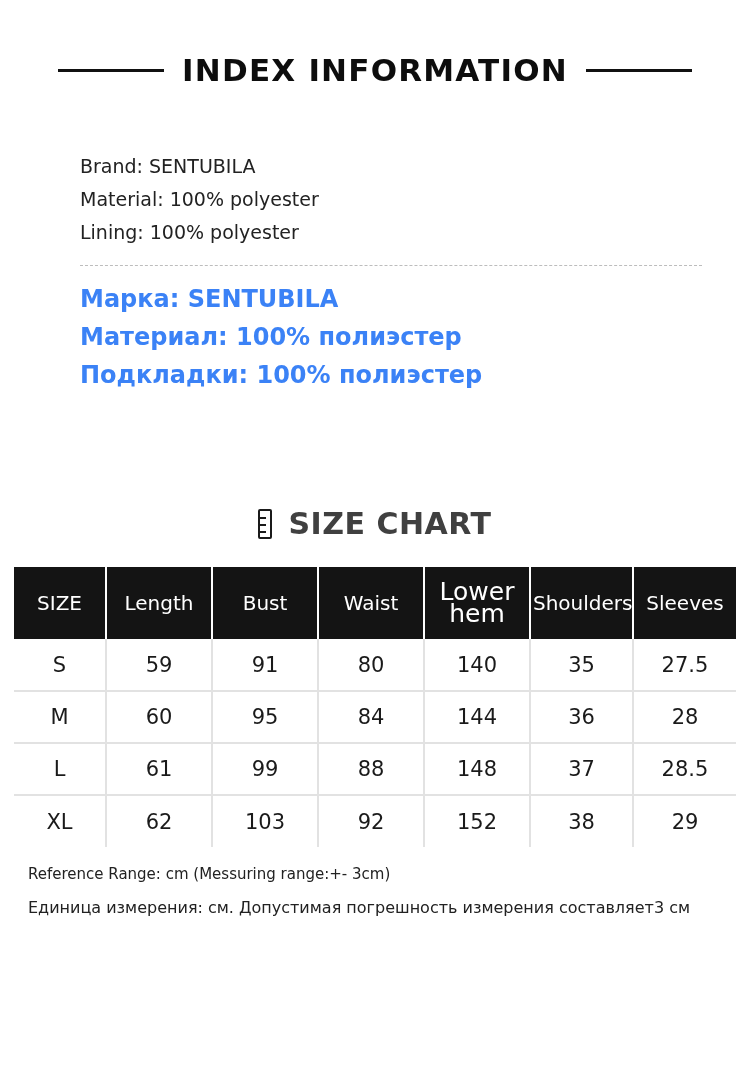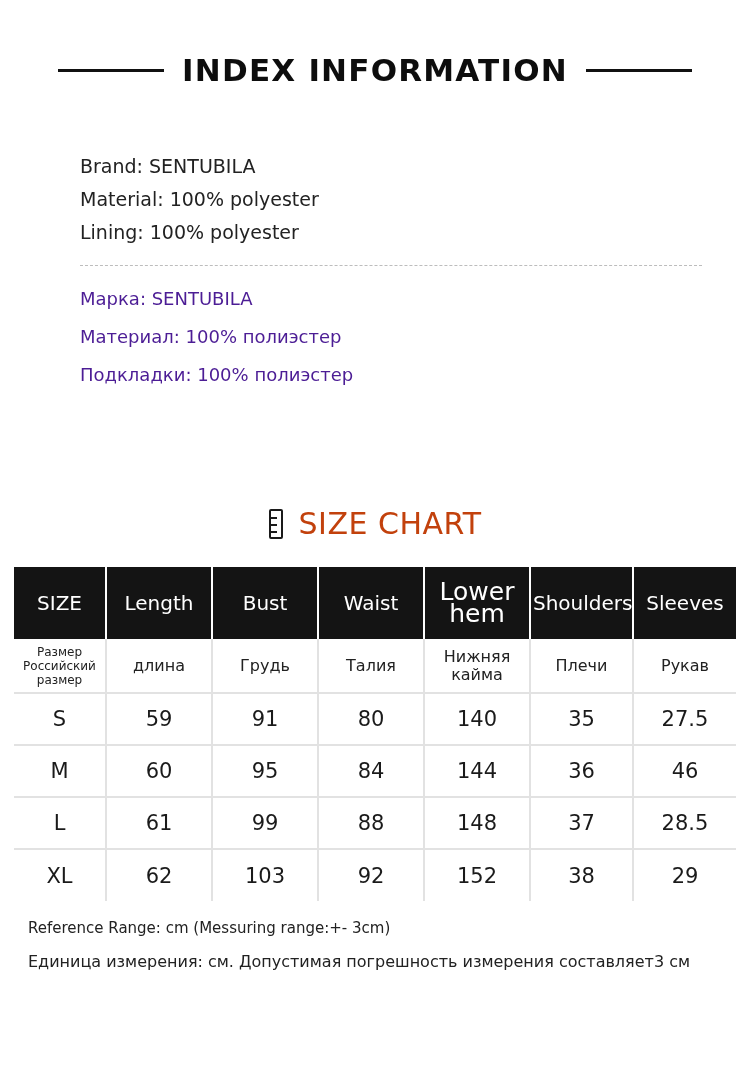--- a/index.html
+++ b/index.html
@@ -56,24 +56,25 @@
   .info-line .val { color: #222; }
 
   .divider {
     margin: 16px 0 14px 0;
     border: 0;
     border-top: 1px dashed #bdbdbd;
     height: 0;
   }
 
   .info-line-ru {
-    font-size: 18px;
+    font-size: 24px;
     line-height: 38px;
-    color: #4c1d95;
+    color: #3b82f6;
     white-space: nowrap;
+    font-weight: bold;
   }
 
   
   .size-header {
     margin-top: 112px;
     display: flex;
     align-items: center;
     justify-content: center;
     gap: 16px;
   }
@@ -100,23 +101,23 @@
     position: absolute;
     left: 0;
     top: 20px;
     width: 6px;
     height: 2px;
     background: #1a1a1a;
     display: block;
   }
   .size-title {
     font-size: 30px;
-    font-weight: 400;
+    font-weight: 700;
     letter-spacing: 0.5px;
-    color: #c2410c;
+    color: #404040;
   }
 
   
   .table-wrap {
     margin-top: 26px;
     padding: 0 14px;
   }
   table.size-table {
     width: 722px;
     border-collapse: collapse;
@@ -258,48 +259,39 @@
     <thead>
       <tr class="head-en">
         <th>SIZE</th>
         <th>Length</th>
         <th>Bust</th>
         <th>Waist</th>
         <th class="two-line">Lower hem</th>
         <th>Shoulders</th>
         <th>Sleeves</th>
       </tr>
-      <tr class="head-ru">
-        <td class="small">Размер Российский размер</td>
-        <td>длина</td>
-        <td>Грудь</td>
-        <td>Талия</td>
-        <td>Нижняя кайма</td>
-        <td>Плечи</td>
-        <td>Рукав</td>
-      </tr>
     </thead>
     <tbody>
       <tr class="data-row">
         <td>S</td>
         <td>59</td>
         <td>91</td>
         <td>80</td>
         <td>140</td>
         <td>35</td>
         <td>27.5</td>
       </tr>
       <tr class="data-row">
         <td>M</td>
         <td>60</td>
         <td>95</td>
         <td>84</td>
         <td>144</td>
         <td>36</td>
-        <td>46</td>
+        <td>28</td>
       </tr>
       <tr class="data-row">
         <td>L</td>
         <td>61</td>
         <td>99</td>
         <td>88</td>
         <td>148</td>
         <td>37</td>
         <td>28.5</td>
       </tr>

